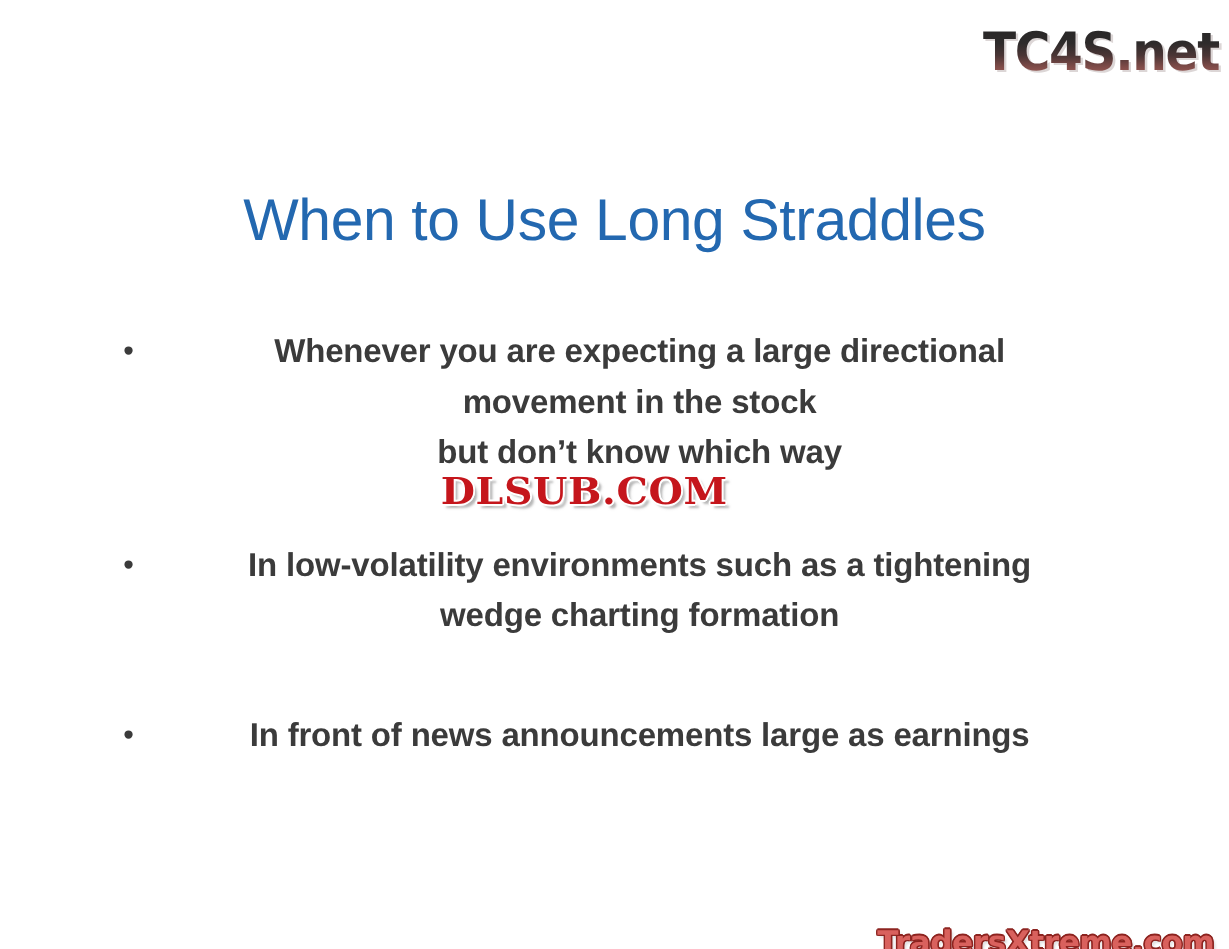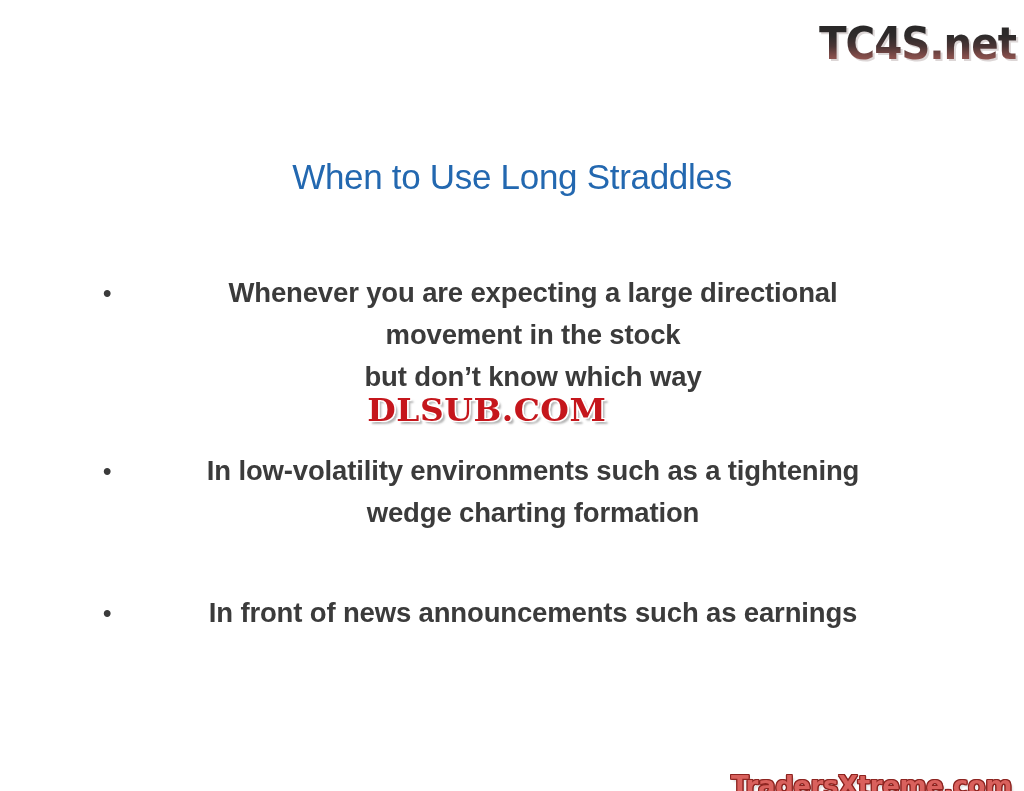--- a/index.html
+++ b/index.html
@@ -62,21 +62,21 @@
   }
 
   
   #title {
     position: absolute;
     left: 0;
     right: 0;
     top: 137px;
     text-align: center;
     font-family: "Liberation Sans", "DejaVu Sans", sans-serif;
-    font-size: 35px;
+    font-size: 49px;
     font-weight: 400;
     letter-spacing: -0.3px;
     color: #2368B0;
     line-height: 1.12;
     white-space: nowrap;
   }
 
   
   #body {
     position: absolute;
@@ -191,21 +191,21 @@
     </div>
 
     <div class="bullet-row" id="bullet-2-row">
       <span class="bullet-dot">•</span>
       <span class="bullet-text">In low-volatility environments such as a tightening
 wedge charting formation</span>
     </div>
 
     <div class="bullet-row" id="bullet-3-row">
       <span class="bullet-dot">•</span>
-      <span class="bullet-text">In front of news announcements such as earnings</span>
+      <span class="bullet-text">In front of news announcements large as earnings</span>
     </div>
 
   </div>
 
   <div id="dlsub-watermark">DLSUB.COM</div>
 
   <div id="tx-logo">TradersXtreme.com</div>
 
 </div>
 

